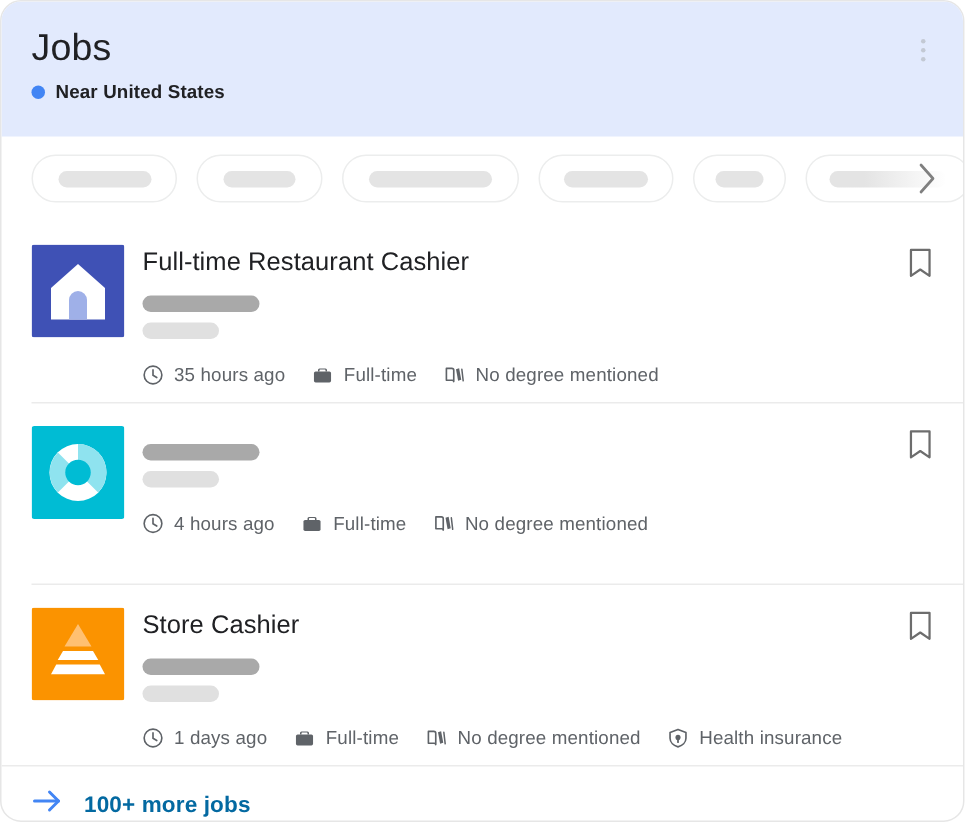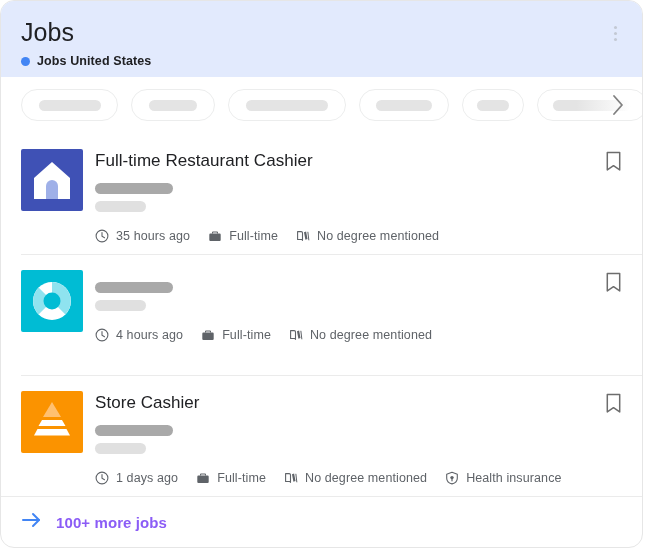--- a/index.html
+++ b/index.html
@@ -27,21 +27,21 @@
     display: flex;
     flex-direction: column;
   }
 
   
   .header {
     background: #e2eafd;
     padding: 16px 20px 14px 20px;
     position: relative;
     flex: 0 0 auto;
-    height: 76px;
+    height: 90px;
     box-sizing: border-box;
   }
   .header-title {
     font-size: 25px;
     font-weight: 400;
     color: #202124;
     letter-spacing: 0.1px;
     line-height: 30px;
     margin: 0;
   }
@@ -248,34 +248,34 @@
     position: absolute;
     left: 0;
     right: 0;
     top: 0;
     height: 1px;
     background: #ebebeb;
   }
   .footer-text {
     font-size: 15px;
     font-weight: 700;
-    color: #8b5cf6;
+    color: #0369a1;
     letter-spacing: 0.1px;
   }
 </style>
 </head>
 <body>
 
 <div class="jobs-card">
 
   <div class="header">
     <div class="header-title">Jobs</div>
     <div class="header-sub">
       <span class="loc-dot"></span>
-      <span class="loc-text">Jobs United States</span>
+      <span class="loc-text">Near United States</span>
     </div>
     <div class="kebab">
       <i></i>
       <i></i>
       <i></i>
     </div>
   </div>
 
   <div class="chips-row">
     <div id="chips-container" style="display:flex;align-items:center;gap:13px;">

